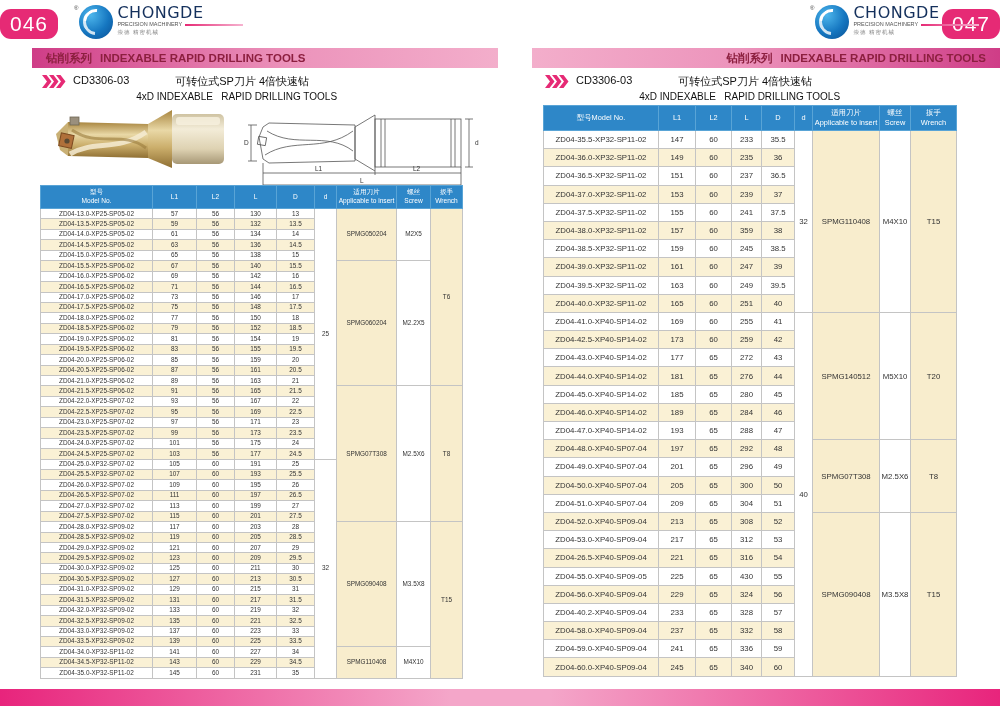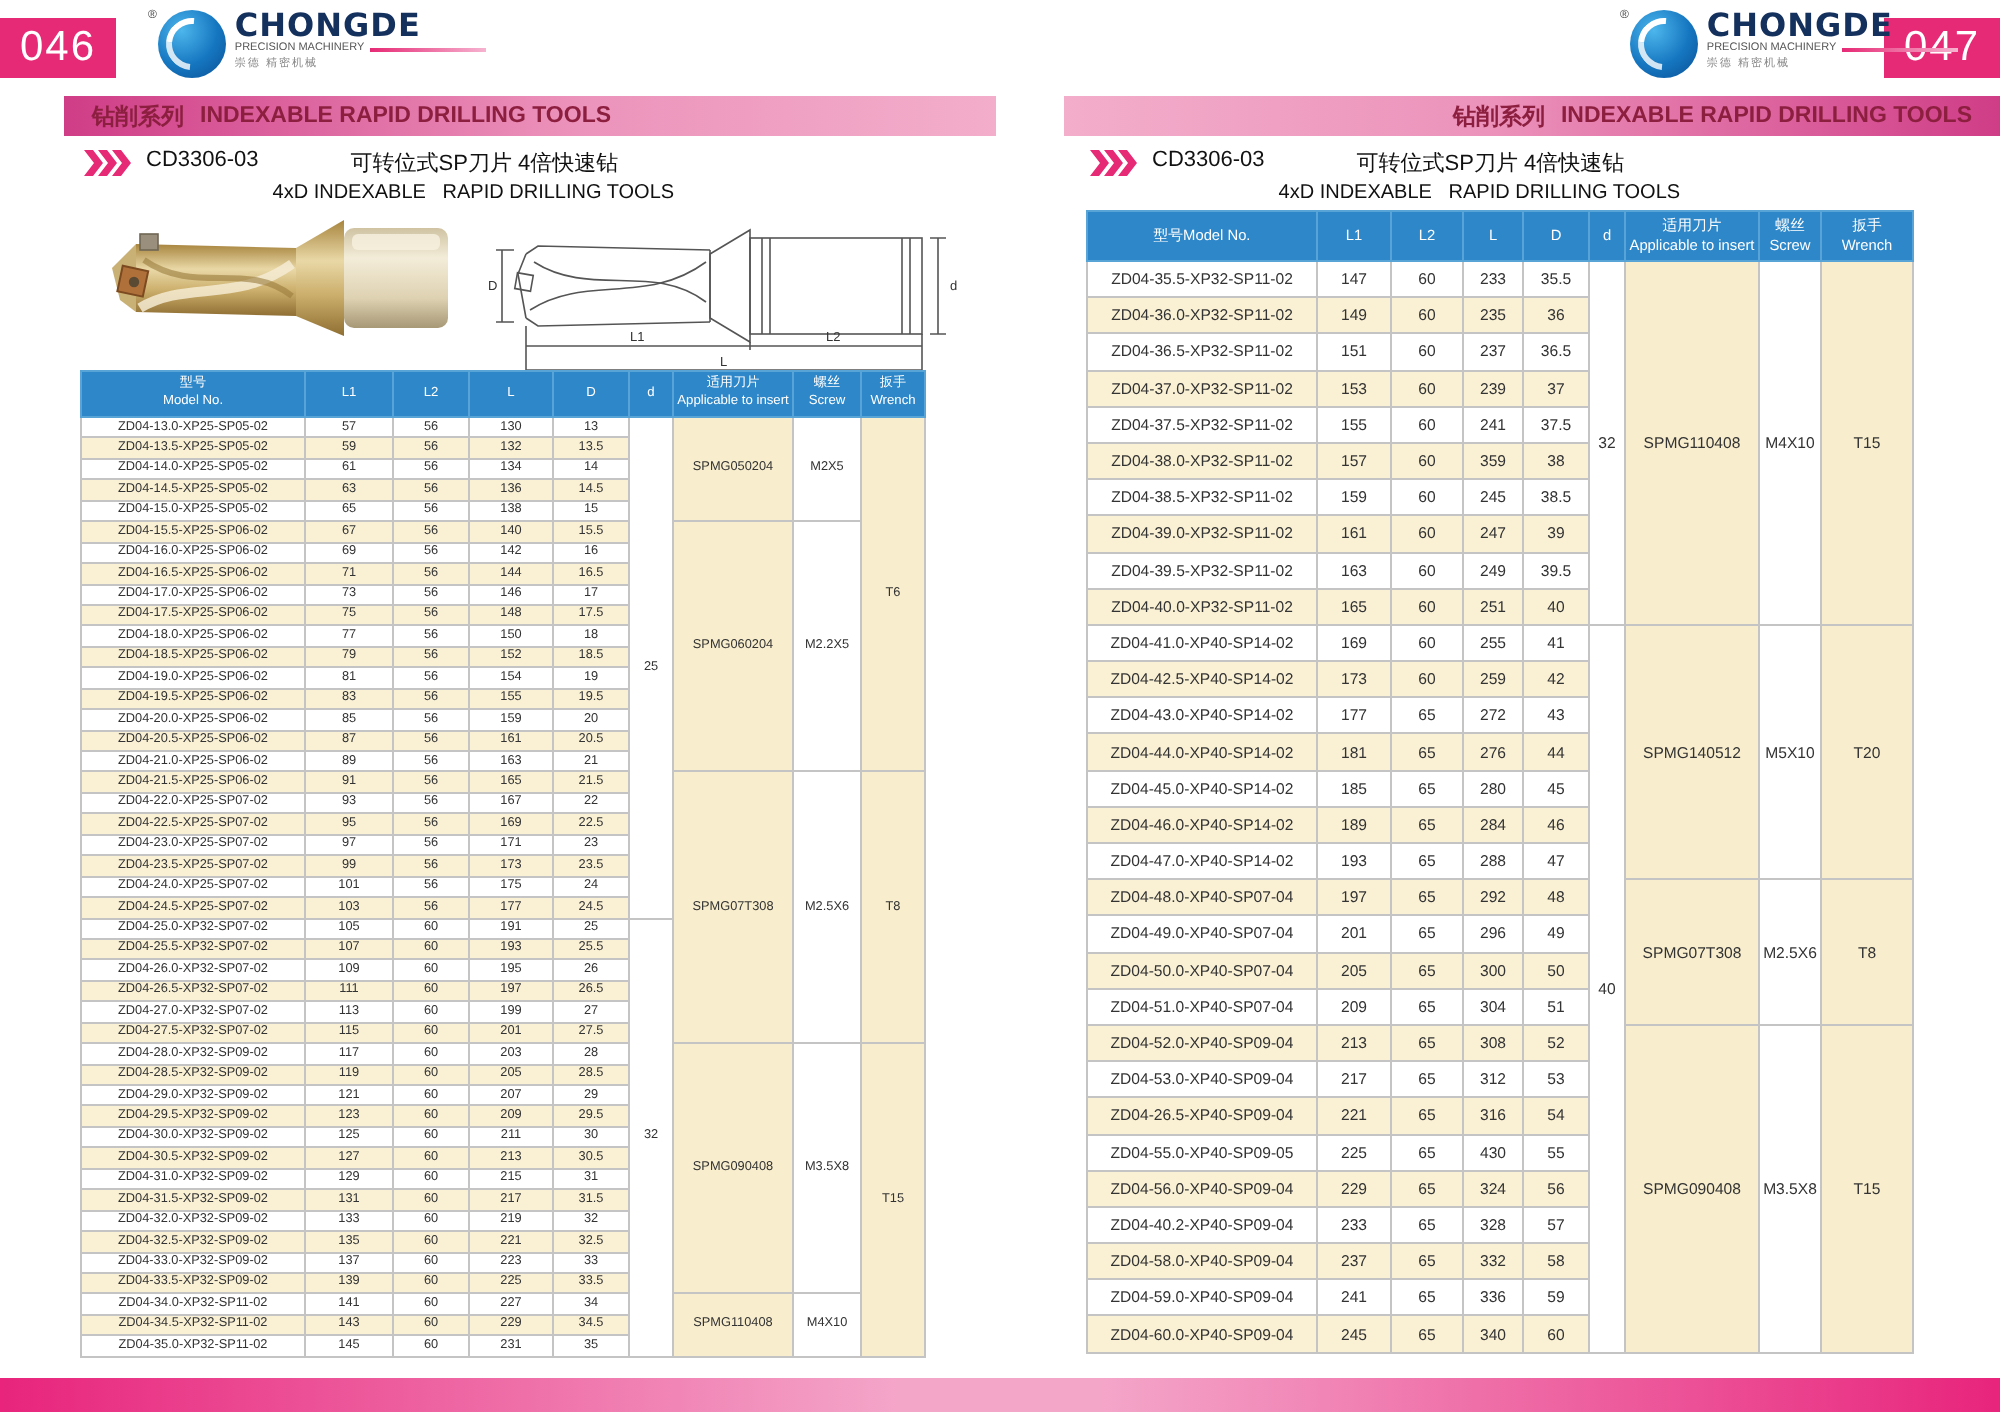--- a/index.html
+++ b/index.html
@@ -3,32 +3,32 @@
 <meta charset="utf-8">
 <style>
   html,body{margin:0;padding:0;}
   body{width:1000px;height:707px;position:relative;background:#fff;overflow:hidden;
        font-family:"Liberation Sans",sans-serif;color:#222;}
   .page{position:absolute;top:0;width:500px;height:707px;}
   #page-left{left:0;} #page-right{left:500px;}
 
   
   .pagenum{position:absolute;top:9px;width:58px;height:30px;background:#e62a75;color:#fff;
-           font-size:21px;display:flex;align-items:center;justify-content:center;letter-spacing:1px;}
+           font-size:21px;display:flex;align-items:center;justify-content:center;letter-spacing:1px;border-radius:11px;}
   .pagenum.left{left:0;} .pagenum.right{right:0;}
 
   
   .logo{position:absolute;top:5px;display:flex;align-items:flex-start;}
   .logo .globe{width:34px;height:34px;border-radius:50%;position:relative;
       background:radial-gradient(circle at 35% 30%,#4db6ec 0%,#1576c0 55%,#0a4f93 100%);flex:0 0 auto;}
   .logo .globe::after{content:"";position:absolute;inset:4px;border:3.5px solid transparent;
       border-top-color:#fff;border-left-color:#ffffffcc;border-radius:50%;transform:rotate(-40deg);}
   .logo .reg{font-size:6px;color:#444;margin:0 1px 0 0;}
   .logo .ltxt{margin-left:4px;line-height:1;}
-  .logo .lname{font-family:"DejaVu Sans",sans-serif;font-weight:bold;font-size:16px;
+  .logo .lname{font-family:"DejaVu Sans",sans-serif;font-weight:normal;font-size:16px;
       color:#14305c;letter-spacing:.5px;}
   .logo .lsub{font-size:5.5px;color:#555;display:flex;align-items:center;gap:3px;margin-top:1px;}
   .logo .pinkline{display:inline-block;width:58px;height:2.5px;
       background:linear-gradient(90deg,#e62a75,#f6b3d0);}
   .logo .lcn{font-size:5.5px;color:#888;margin-top:2px;letter-spacing:1px;}
 
   
   .banner{position:absolute;top:48px;height:20px;display:flex;align-items:center;
           font-weight:bold;font-size:11.5px;color:#8c1f3f;}
   .banner .bz{margin-right:8px;}

